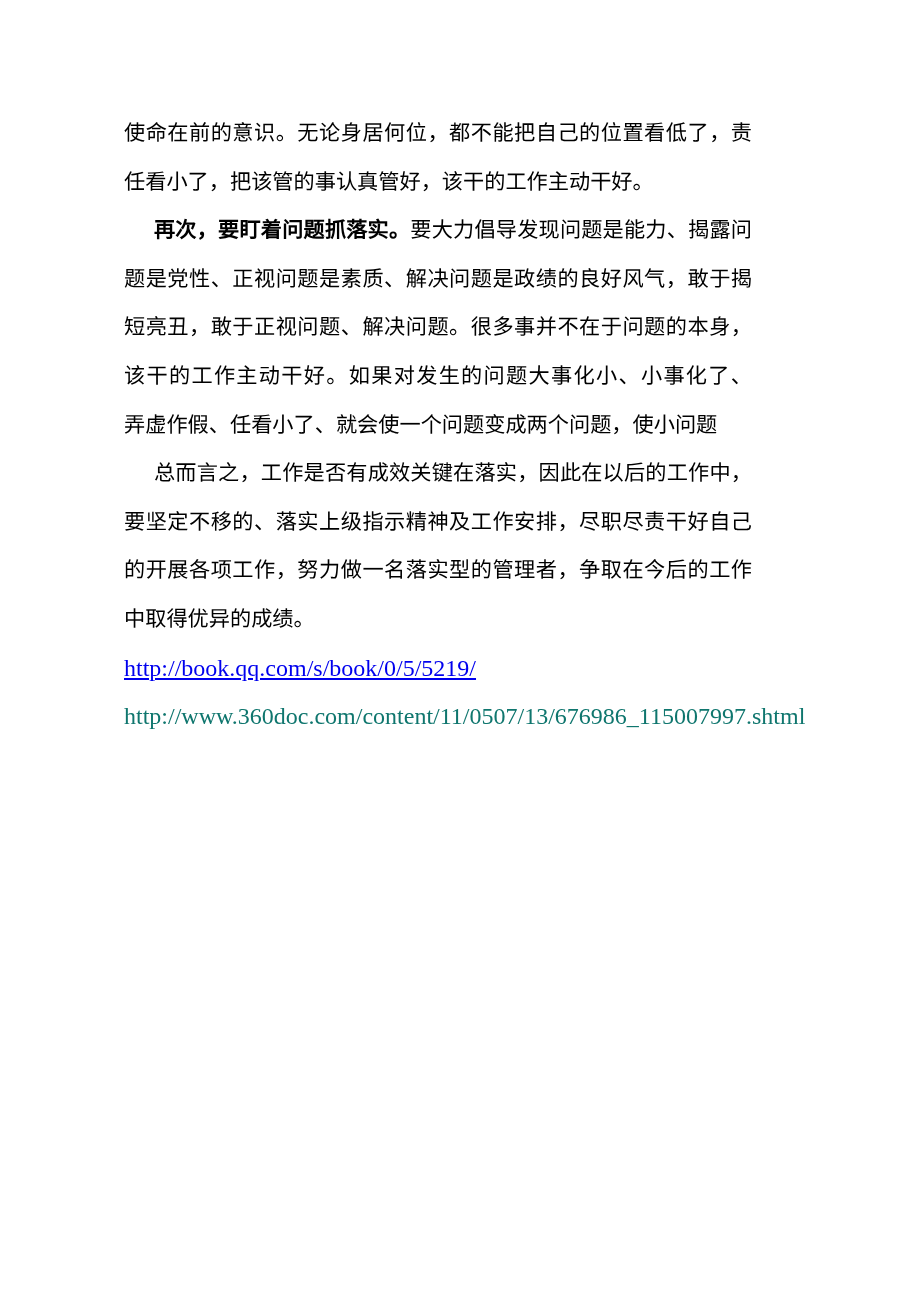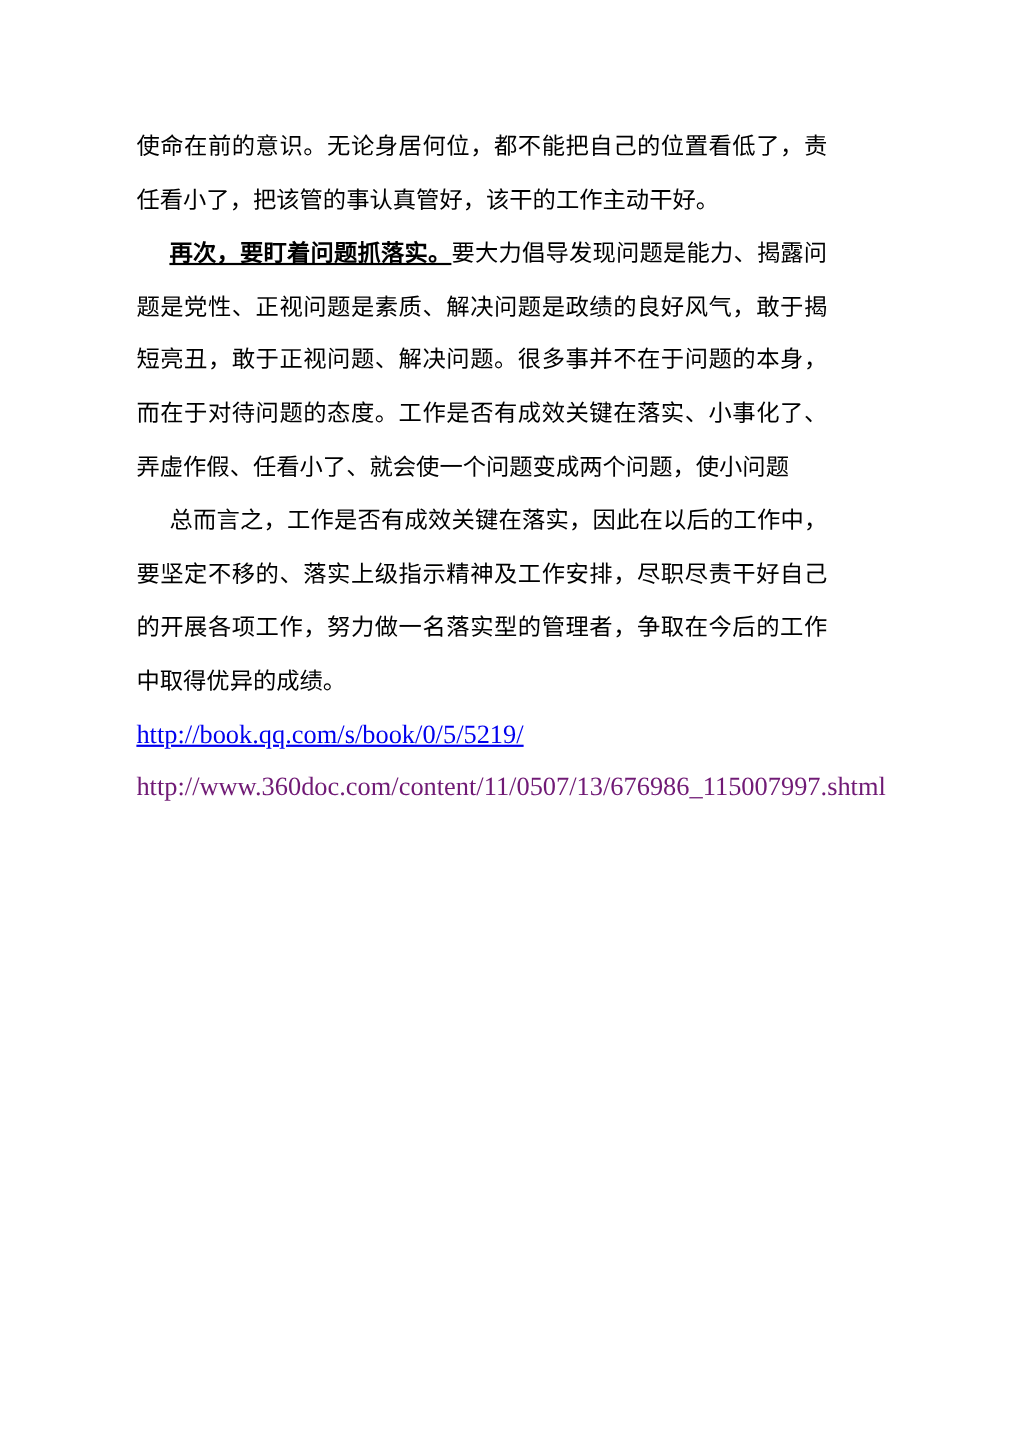--- a/index.html
+++ b/index.html
@@ -33,54 +33,53 @@
   .just {
     text-align: justify;
     text-align-last: justify;
     text-justify: inter-character;
   }
   .indent {
     text-indent: 30px;
   }
   .bold {
     font-weight: bold;
-    text-decoration: underline;
   }
   .url-line {
     font-size: 24px;
     line-height: 48.6px;
     height: 48.6px;
     white-space: nowrap;
     text-align: left;
   }
   .hyperlink {
     color: #0000EE;
     text-decoration: underline;
     cursor: pointer;
   }
   .plain-url {
-    color: #701a75;
+    color: #0f766e;
     text-decoration: none;
   }
 </style>
 </head>
 <body>
 
 <div class="doc-page">
 
   <div>
     <div class="line just">使命在前的意识。无论身居何位，都不能把自己的位置看低了，责</div>
     <div class="line">任看小了，把该管的事认真管好，该干的工作主动干好。</div>
   </div>
 
   <div>
     <div class="line just indent"><span class="bold">再次，要盯着问题抓落实。</span><span>要大力倡导发现问题是能力、揭露问</span></div>
     <div class="line just">题是党性、正视问题是素质、解决问题是政绩的良好风气，敢于揭</div>
     <div class="line just">短亮丑，敢于正视问题、解决问题。很多事并不在于问题的本身，</div>
-    <div class="line just">而在于对待问题的态度。工作是否有成效关键在落实、小事化了、</div>
+    <div class="line just">该干的工作主动干好。如果对发生的问题大事化小、小事化了、</div>
     <div class="line">弄虚作假、任看小了、就会使一个问题变成两个问题，使小问题</div>
   </div>
 
   <div>
     <div class="line just indent">总而言之，工作是否有成效关键在落实，因此在以后的工作中，</div>
     <div class="line just">要坚定不移的、落实上级指示精神及工作安排，尽职尽责干好自己</div>
     <div class="line just">的开展各项工作，努力做一名落实型的管理者，争取在今后的工作</div>
     <div class="line">中取得优异的成绩。</div>
   </div>
 

